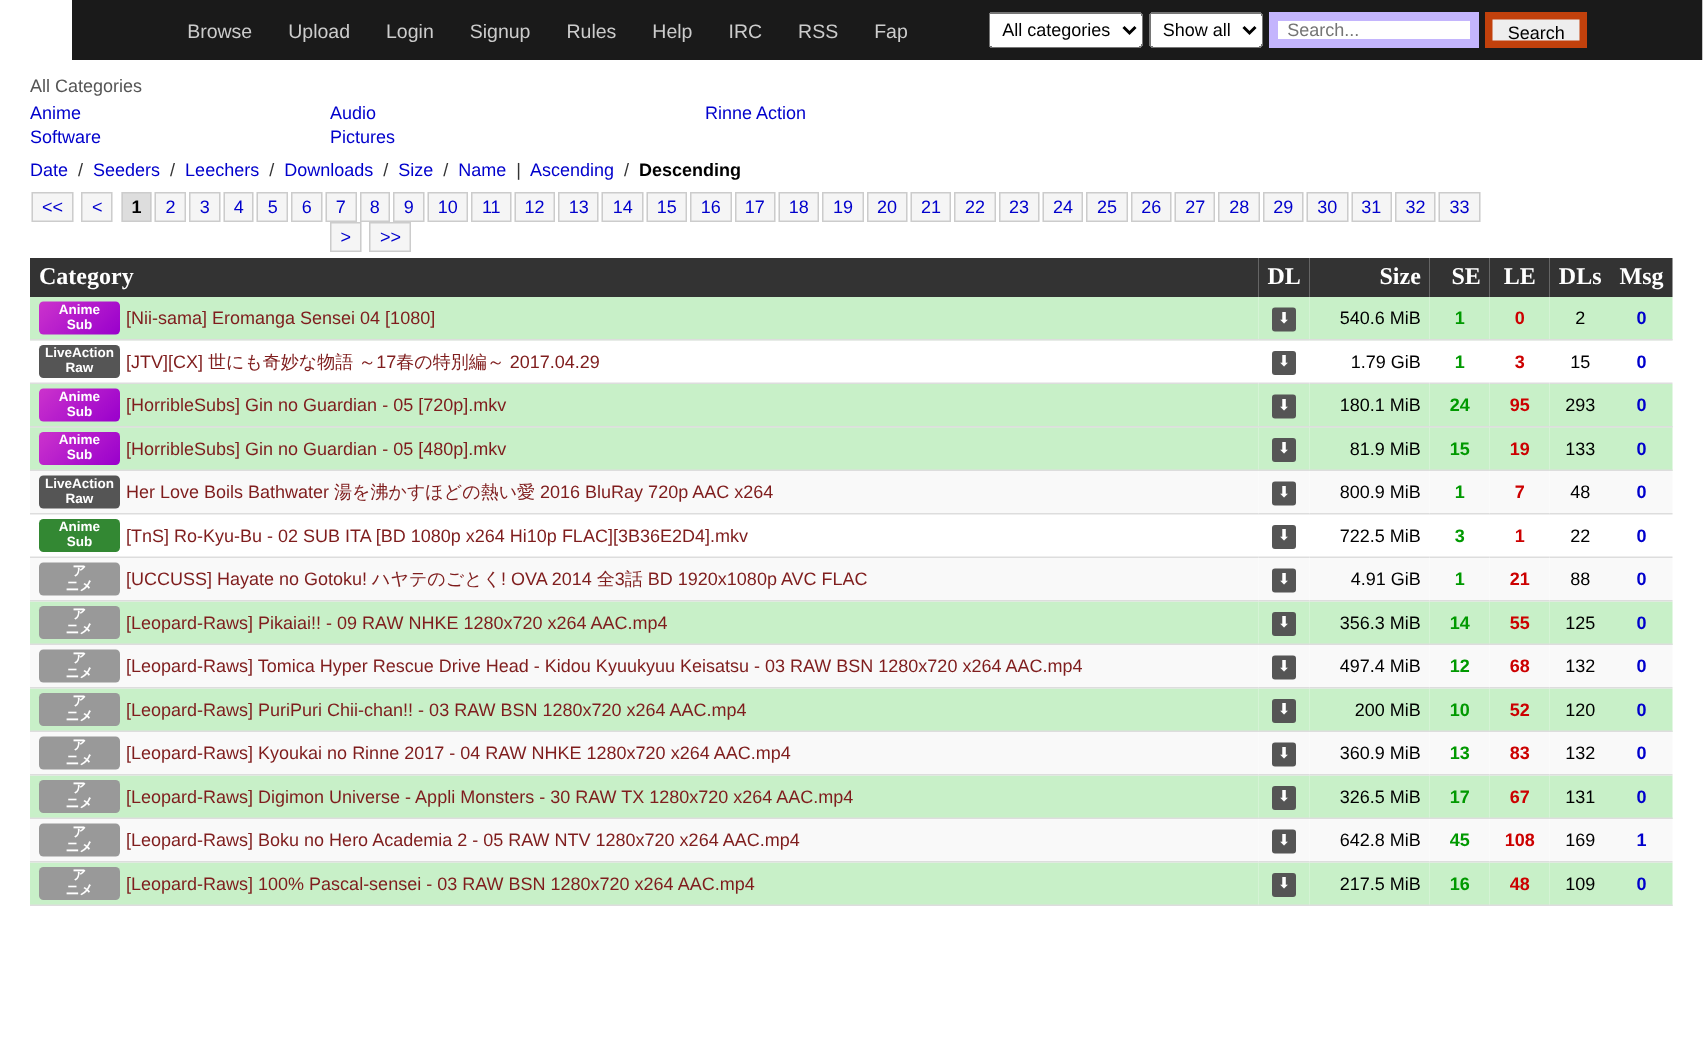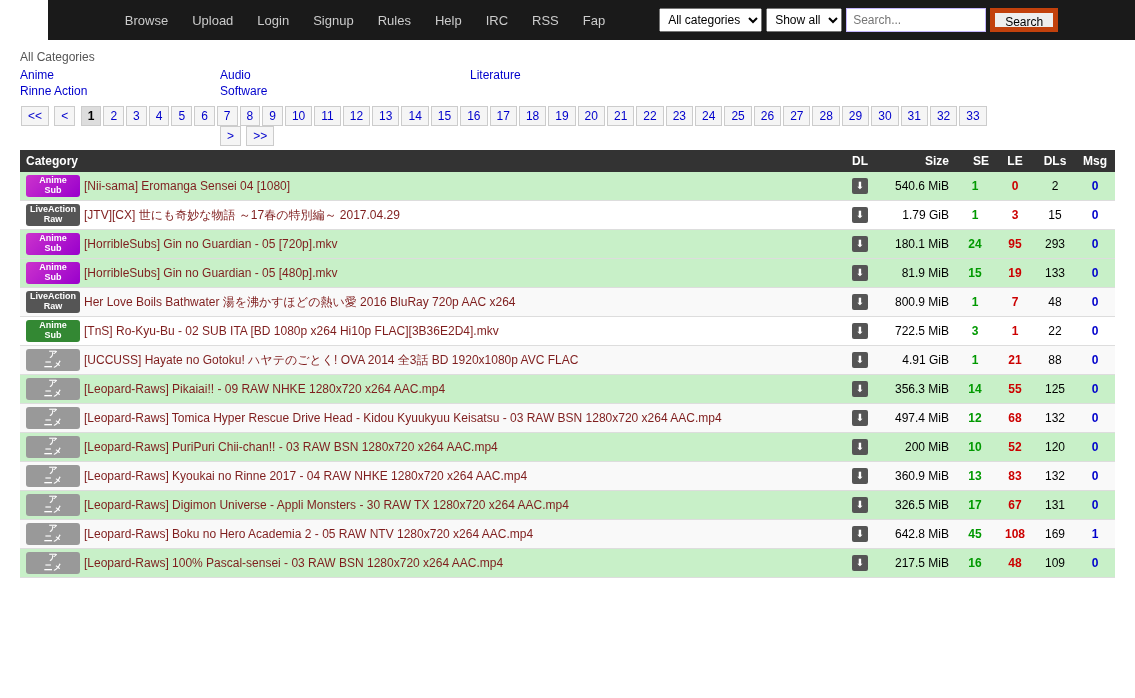--- a/index.html
+++ b/index.html
@@ -29,21 +29,21 @@
     #search-area select {
       font-size: 12px;
       padding: 2px 4px;
       height: 24px;
     }
     #search-area input[type=text] {
       font-size: 12px;
       padding: 2px 6px;
       height: 24px;
       width: 140px;
-      border: 1px solid #c4b5fd;
+      border: 6px solid #c4b5fd;
     }
     #search-area button {
       font-size: 12px;
       padding: 2px 10px;
       height: 24px;
       background: #eee;
       border: 5px solid #c2410c;
       cursor: pointer;
     }
 
@@ -99,22 +99,23 @@
       border-collapse: collapse;
       margin-top: 4px;
     }
     #torrent-table thead tr {
       background: #333;
       color: #fff;
     }
     #torrent-table thead th {
       padding: 4px 6px;
       text-align: left;
-      font-size: 12px;
+      font-size: 16px;
       font-weight: bold;
+      font-family: Liberation Serif, serif;
     }
 
     #torrent-table tbody tr {
       border-bottom: 1px solid #ddd;
     }
     #torrent-table tbody tr.even { background: #f9f9f9; }
     #torrent-table tbody tr.odd { background: #fff; }
     #torrent-table tbody tr.highlight { background: #c8f0c8; }
 
     #torrent-table td {
@@ -174,26 +175,43 @@
 
 <div id="main">
 
   <div id="category-links">
     <div class="all-cat">
       <a>All Categories</a>
     </div>
     <div class="cat-grid">
       <a>Anime</a>
       <a>Audio</a>
-      <a>Literature</a>
       <a>Rinne Action</a>
       <a>Software</a>
+      <a>Pictures</a>
     </div>
   </div>
 
+  <div id="sort-bar">
+    <a>Date</a>
+    &nbsp;/&nbsp;
+    <a>Seeders</a>
+    &nbsp;/&nbsp;
+    <a>Leechers</a>
+    &nbsp;/&nbsp;
+    <a>Downloads</a>
+    &nbsp;/&nbsp;
+    <a>Size</a>
+    &nbsp;/&nbsp;
+    <a>Name</a>
+    &nbsp;|&nbsp;
+    <a>Ascending</a>
+    &nbsp;/&nbsp;
+    <strong>Descending</strong>
+  </div>
 
   <div id="pagination-top">
     <a class="page-btn">&lt;&lt;</a>
     <a class="page-btn">&lt;</a>
     <span id="page-numbers-top"><a class="page-btn current">1</a><a class="page-btn">2</a><a class="page-btn">3</a><a class="page-btn">4</a><a class="page-btn">5</a><a class="page-btn">6</a><a class="page-btn">7</a><a class="page-btn">8</a><a class="page-btn">9</a><a class="page-btn">10</a><a class="page-btn">11</a><a class="page-btn">12</a><a class="page-btn">13</a><a class="page-btn">14</a><a class="page-btn">15</a><a class="page-btn">16</a><a class="page-btn">17</a><a class="page-btn">18</a><a class="page-btn">19</a><a class="page-btn">20</a><a class="page-btn">21</a><a class="page-btn">22</a><a class="page-btn">23</a><a class="page-btn">24</a><a class="page-btn">25</a><a class="page-btn">26</a><a class="page-btn">27</a><a class="page-btn">28</a><a class="page-btn">29</a><a class="page-btn">30</a><a class="page-btn">31</a><a class="page-btn">32</a><a class="page-btn">33</a></span>
     <a class="page-btn" style="margin-left:200px;">&gt;</a>
     <a class="page-btn">&gt;&gt;</a>
   </div>
 
   <table id="torrent-table">

